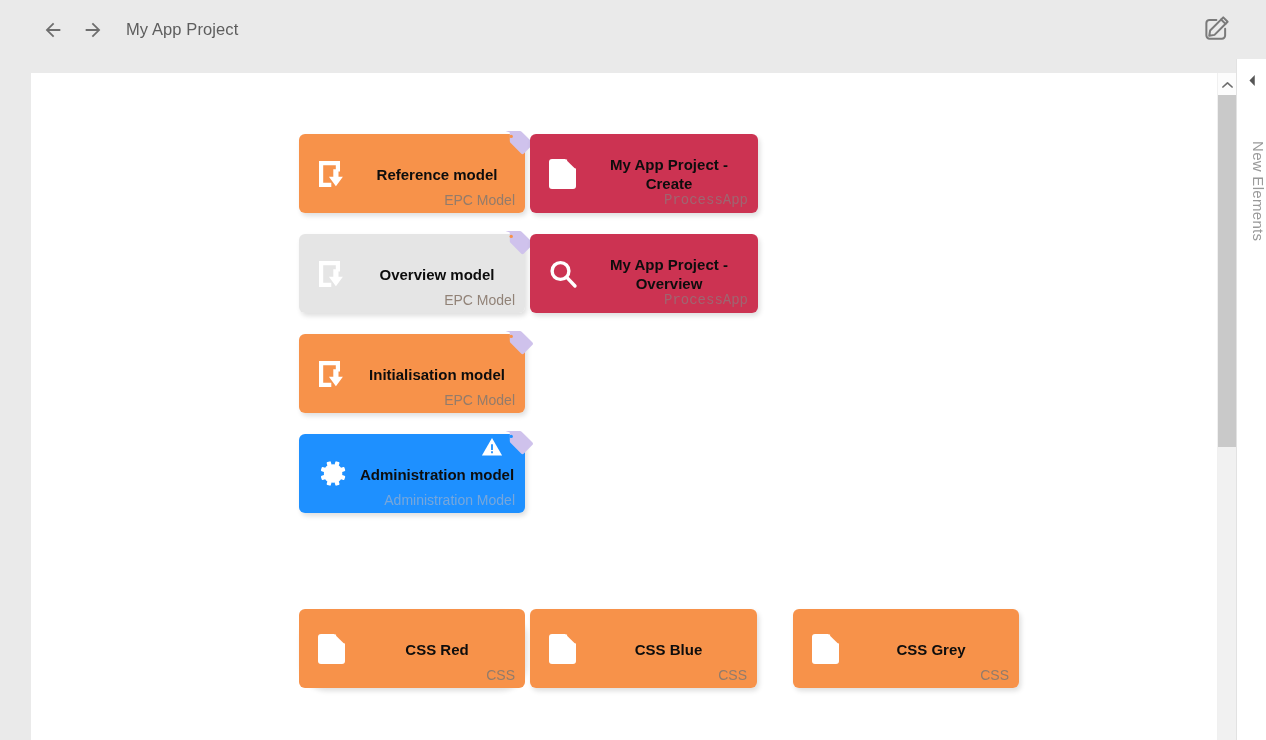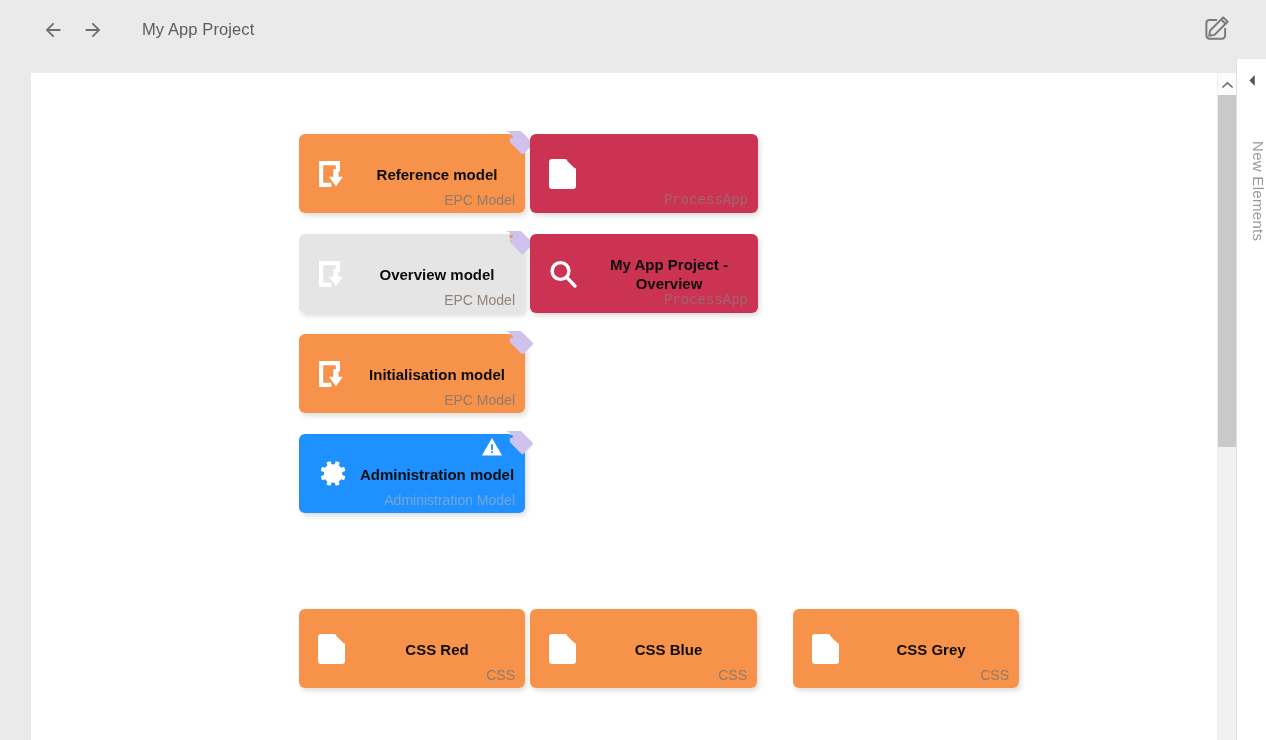--- a/index.html
+++ b/index.html
@@ -20,21 +20,21 @@
   .nav-arrow {
     width: 26px; height: 26px;
     margin-left: 14px;
     display: flex; align-items: center; justify-content: center;
     cursor: pointer;
     color: #6e6e6e;
   }
   .nav-arrow:first-of-type { margin-left: 40px; }
   .nav-arrow svg { display: block; }
   .breadcrumb {
-    margin-left: 36px;
+    margin-left: 20px;
     font-size: 16.5px;
     color: #5d5d5d;
     letter-spacing: .1px;
   }
   .edit-btn {
     position: absolute; right: 32px; top: 13px;
     width: 34px; height: 34px;
     display: flex; align-items: center; justify-content: center;
     cursor: pointer;
     color: #7a7a7a;
@@ -210,20 +210,21 @@
           </svg></span>
       </div>
       <div class="card red" style="left: 499px; top: 61px; width: 228px; height: 79px;">
         <div class="card-inner" style="background:#CC3352">
           <span class="card-icon">
             <svg width="30" height="32" viewBox="0 0 30 32" fill="currentColor">
               <path d="M4 1h13.2L28 11.5V28a3 3 0 0 1-3 3H4a3 3 0 0 1-3-3V4a3 3 0 0 1 3-3z"></path>
               <path d="M18.4 1.6v9.6h9.6" fill="none" stroke="currentColor" stroke-width="1.4"></path>
             </svg>
           </span>
+          <div class="card-title">My App Project - Create</div>
           <div class="card-subtitle">ProcessApp</div>
         </div>
       </div>
       <div class="card orange" style="left: 268px; top: 161px; width: 226px; height: 79px;">
         <div class="card-inner" style="background:#e5e5e5">
           <span class="card-icon">
             <svg width="32" height="32" viewBox="0 0 32 32" fill="currentColor">
               <path d="M3 3h21v10.5h-4.2V7.2H7.2v17.6h8.1V29H3z"></path>
               <path d="M17.3 11.2h5.2v7.6h4.4l-7 9.4-7-9.4h4.4z"></path>
             </svg>
@@ -277,21 +278,21 @@
         </div>
         <span class="warn-badge"><svg width="22" height="22" viewBox="0 0 24 24">
             <path d="M12 2.2 23 21.4H1z" fill="#ffffff"></path>
             <path d="M11 9h2v6.2h-2zM11 16.6h2v2.2h-2z" fill="#1E90FF"></path>
           </svg></span>
         <span class="tag-badge"><svg width="32" height="30" viewBox="0 0 32 30">
             <path d="M2.6 2h14.2a3 3 0 0 1 2.1.9l10.4 10.4a2 2 0 0 1 0 2.8l-8.4 8.4a2 2 0 0 1-2.8 0L7.7 14.1a3 3 0 0 1-.9-2.1V3.6" fill="#CFC2EC" transform="translate(-1,-1)"></path>
             <circle cx="7.2" cy="6.4" r="1.7" fill="#1E90FF"></circle>
           </svg></span>
       </div>
-      <div class="card orange" style="left: 268px; top: 536px; width: 226px; height: 79px;">
+      <div class="card orange" style="left: 268px; top: 536px; width: 226px; height: 79px; border-radius: 26px;">
         <div class="card-inner" style="background:#F7924A">
           <span class="card-icon">
             <svg width="30" height="32" viewBox="0 0 30 32" fill="currentColor">
               <path d="M4 1h13.2L28 11.5V28a3 3 0 0 1-3 3H4a3 3 0 0 1-3-3V4a3 3 0 0 1 3-3z"></path>
               <path d="M18.4 1.6v9.6h9.6" fill="none" stroke="currentColor" stroke-width="1.4"></path>
             </svg>
           </span>
           <div class="card-title">CSS Red</div>
           <div class="card-subtitle">CSS</div>
         </div>

